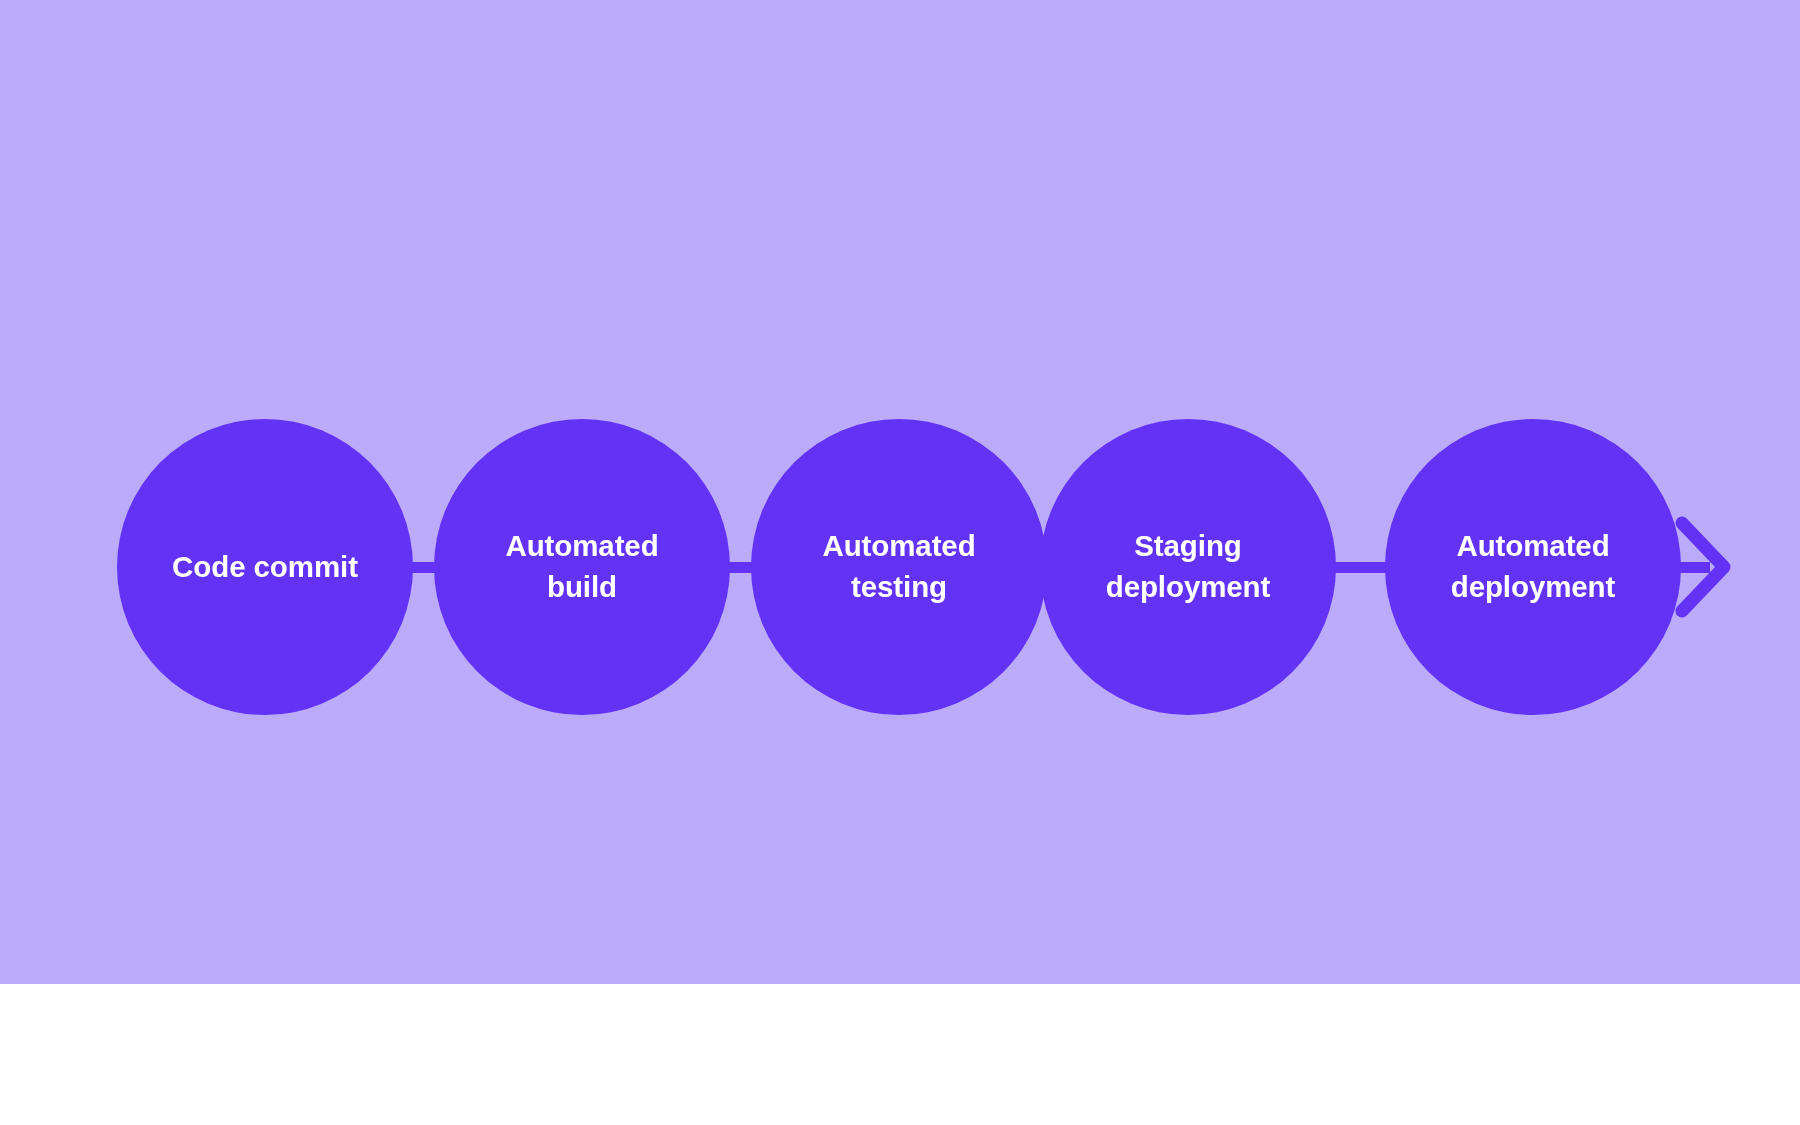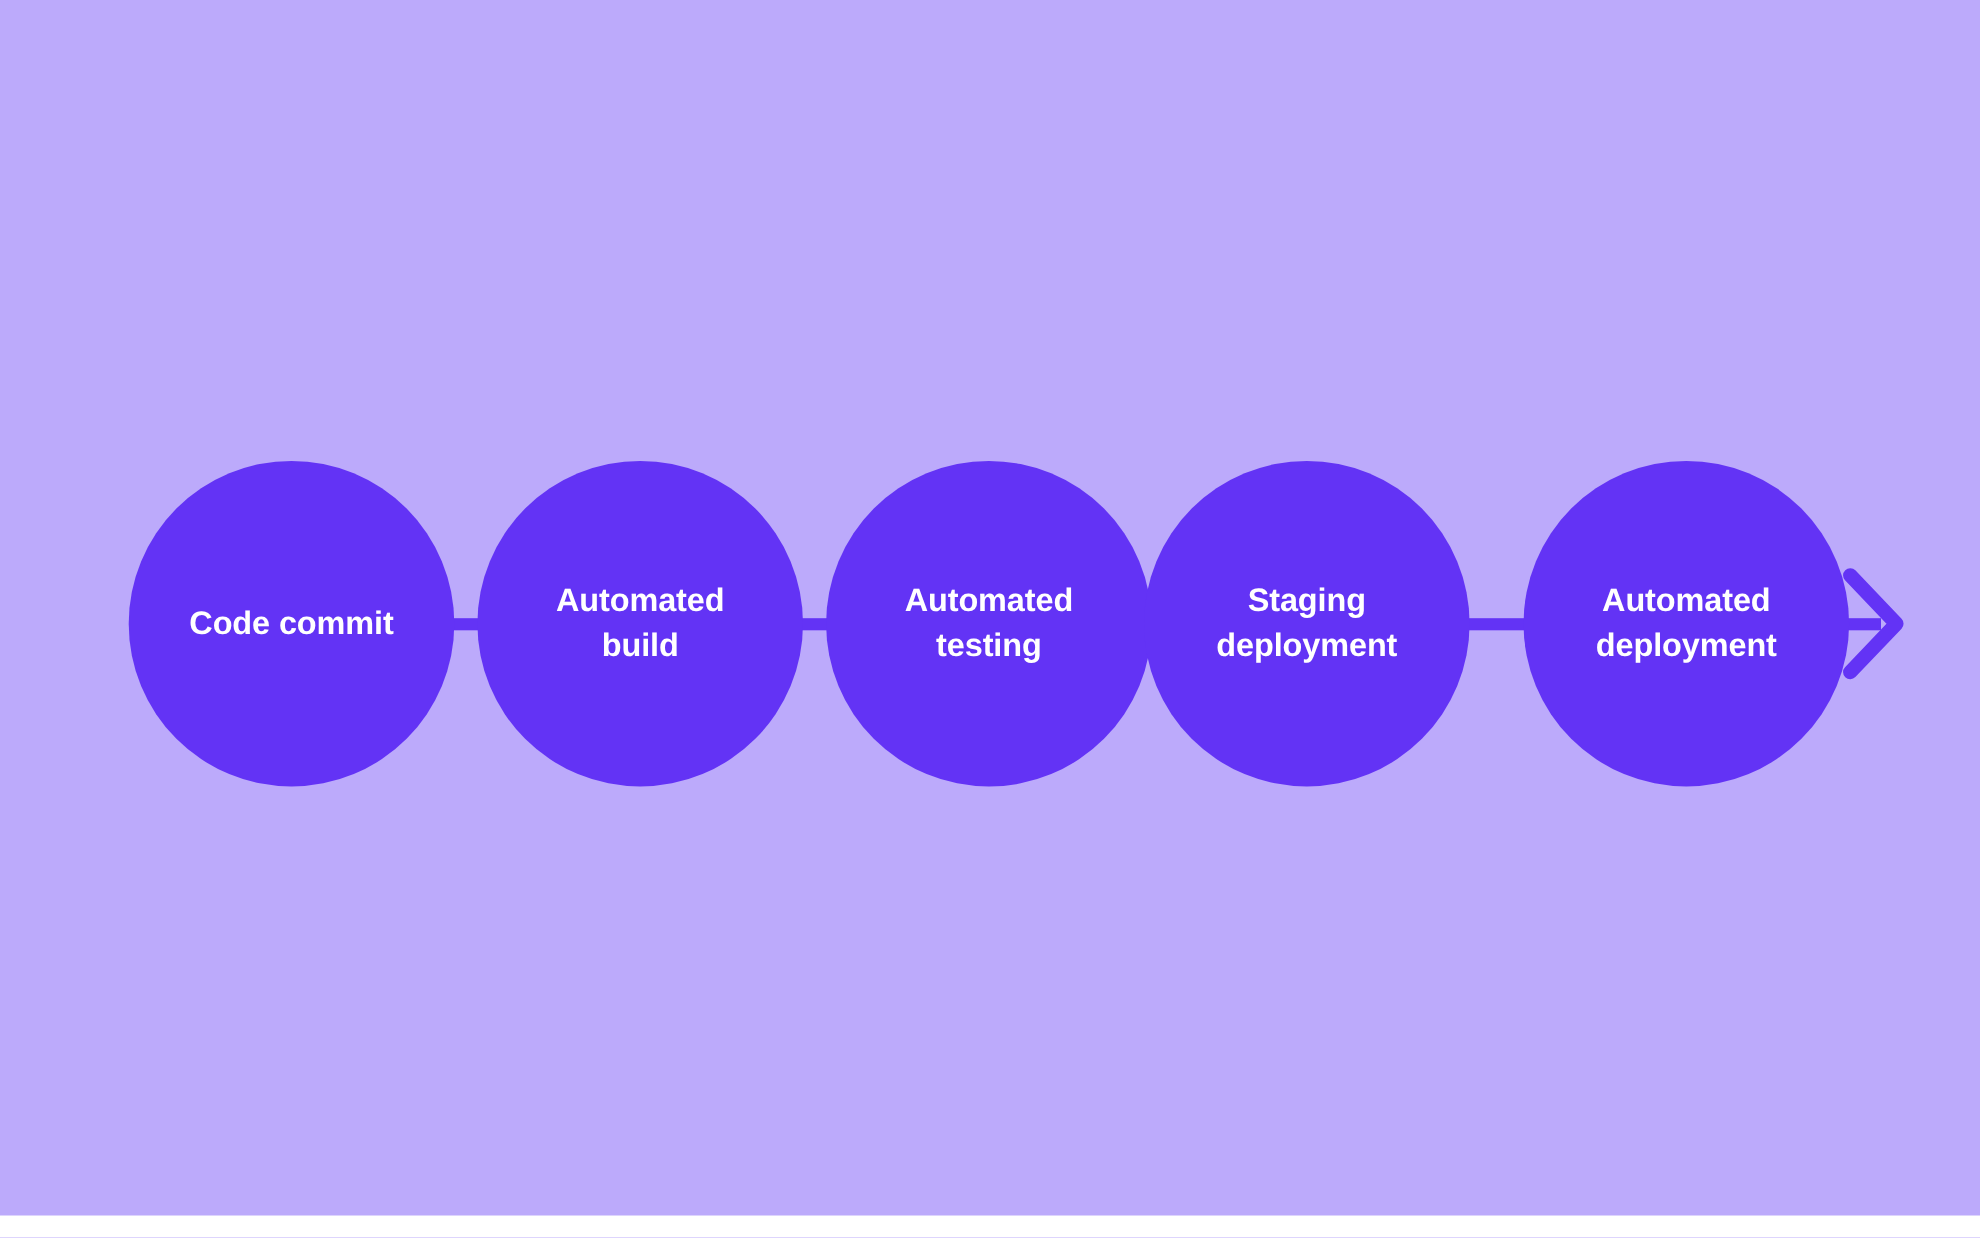--- a/index.html
+++ b/index.html
@@ -9,21 +9,21 @@
   }
   body {
     width: 1800px;
     height: 1125px;
     overflow: hidden;
     font-family: "Liberation Sans", sans-serif;
   }
   #canvas {
     position: relative;
     width: 1800px;
-    height: 1105px;
+    height: 984px;
     background: #bcaafb;
   }
   
   #flow {
     position: absolute;
     left: 0;
     top: 0;
     width: 1800px;
     height: 1125px;
   }

